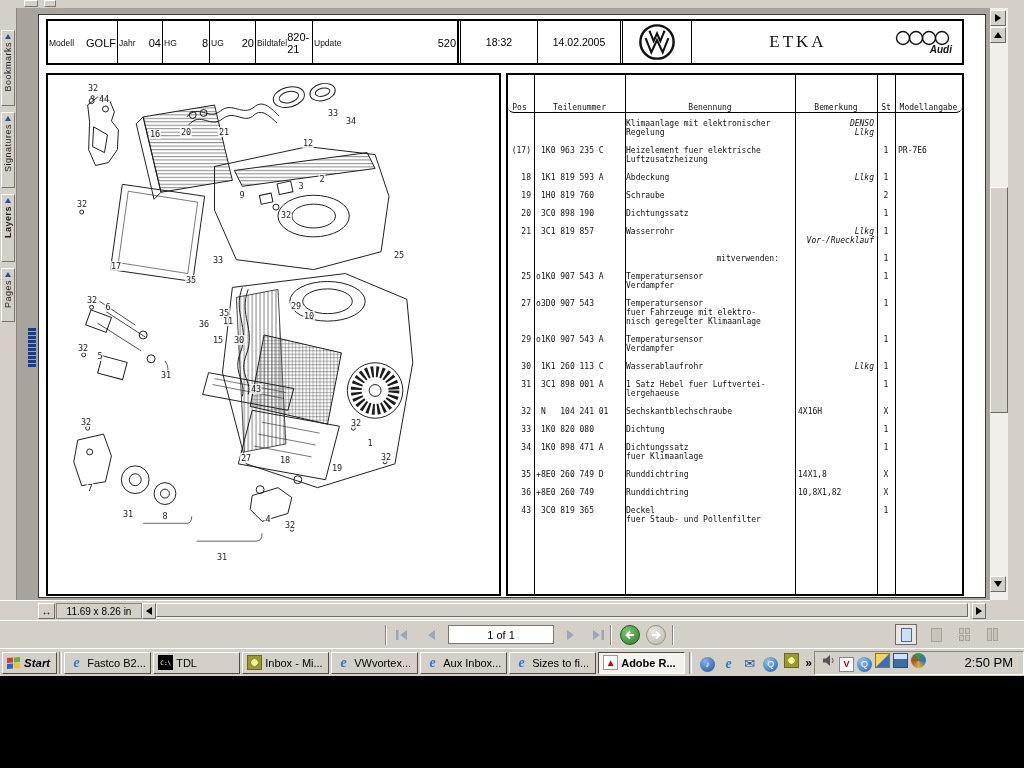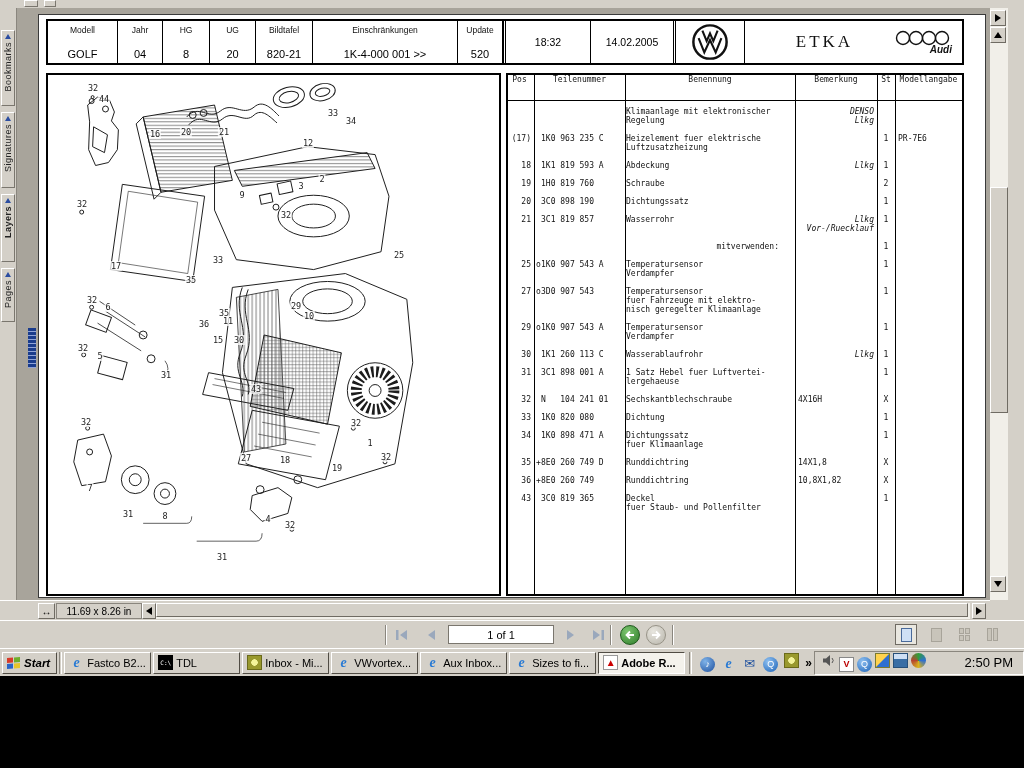--- a/index.html
+++ b/index.html
@@ -28,47 +28,47 @@
   #pane-handle { position:absolute; left:28px; top:328px; width:8px; height:40px; background:#1a3c8c;
                  background-image:repeating-linear-gradient(0deg,#8fa3d8 0 1px,transparent 1px 4px); }
 
   
   #page { position:absolute; left:38px; top:14px; width:948px; height:584px; background:#fff;
           border:1px solid #3a3a3a; }
 
   
   #doc-header { position:absolute; left:7px; top:4px; width:918px; height:46px;
                 border:2px solid #000; display:flex; }
-  .hcell { border-right:1px solid #000; display:flex; flex-direction:column; align-items:center;
+  .hcell { border-right:1px solid #000; display:flex; flex-direction:row; align-items:center;
            justify-content:space-between; padding:4px 1px 3px 1px; }
   .hcell .lab { font-size:8.5px; color:#111; }
   .hcell .val { font-size:11px; color:#000; }
   #doc-cols { display:flex; height:100%; }
   #doc-cols .hcell:nth-child(1){width:70px} #doc-cols .hcell:nth-child(2){width:45px}
   #doc-cols .hcell:nth-child(3){width:47px} #doc-cols .hcell:nth-child(4){width:46px}
   #doc-cols .hcell:nth-child(5){width:57px} #doc-cols .hcell:nth-child(6){width:145px}
   #doc-cols .hcell:nth-child(7){width:45px}
   .hwide { display:flex; align-items:center; justify-content:center; font-size:10.5px; }
-  #cell-time { width:88px; border-left:3px double #000; border-right:1px solid #000; }
+  #cell-time { width:80px; border-left:3px double #000; border-right:1px solid #000; }
   #cell-date { width:85px; border-right:3px double #000; }
   #cell-vw   { width:69px; border-right:1px solid #000; }
   #cell-brand{ flex:1; display:flex; align-items:center; justify-content:space-between; padding:0 10px; }
   #etka-text { font-family:"Liberation Serif", serif; font-size:17px; letter-spacing:3px; color:#111;
                flex:1; text-align:center; }
   #audi-logo { display:flex; flex-direction:column; align-items:flex-end; }
   #audi-word { font-size:10px; font-weight:bold; font-style:italic; color:#111; margin-top:-2px; }
 
   
   #diagram-panel { position:absolute; left:7px; top:58px; width:455px; height:523px;
                    border:2px solid #000; background:#fff; }
   #table-panel { position:absolute; left:467px; top:58px; width:458px; height:523px;
                  border:2px solid #000; background:#fff;
                  font-family:"DejaVu Sans Mono", monospace; font-size:8px; color:#111; }
   .vline { position:absolute; top:0; bottom:0; width:1px; background:#000; }
-  #pt-head { display:flex; height:26px; border-bottom:1px solid #000; align-items:flex-start; }
+  #pt-head { display:flex; height:38px; border-bottom:1px solid #000; align-items:flex-end;border-radius:6px; }
   #pt-head .c { text-align:center; }
   .c { white-space:pre; line-height:9px; }
   .c.pos { width:26px; text-align:right; padding-right:3px; }
   .c.tno { width:91px; display:flex; }
   .c.tno .marker { width:7px; padding-left:2px; }
   .c.ben { width:170px; padding-left:1px; }
   .c.ben.ra { text-align:right; padding-right:16px; }
   .c.bem { width:82px; }
   .c.bem.ra { text-align:right; padding-right:3px;font-style:italic; }
   .c.bem.la { text-align:left; padding-left:3px; }
@@ -214,24 +214,20 @@
             <div class="lab">HG</div>
             <div class="val">8</div>
           </div>
           <div class="hcell">
             <div class="lab">UG</div>
             <div class="val">20</div>
           </div>
           <div class="hcell">
             <div class="lab">Bildtafel</div>
             <div class="val">820-21</div>
-          </div>
-          <div class="hcell">
-            <div class="lab">Einschränkungen</div>
-            <div class="val">1K-4-000 001 &gt;&gt;</div>
           </div>
           <div class="hcell">
             <div class="lab">Update</div>
             <div class="val">520</div>
           </div>
         </div>
       <div class="hwide" id="cell-time">
         <span>18:32</span>
       </div>
       <div class="hwide" id="cell-date">

